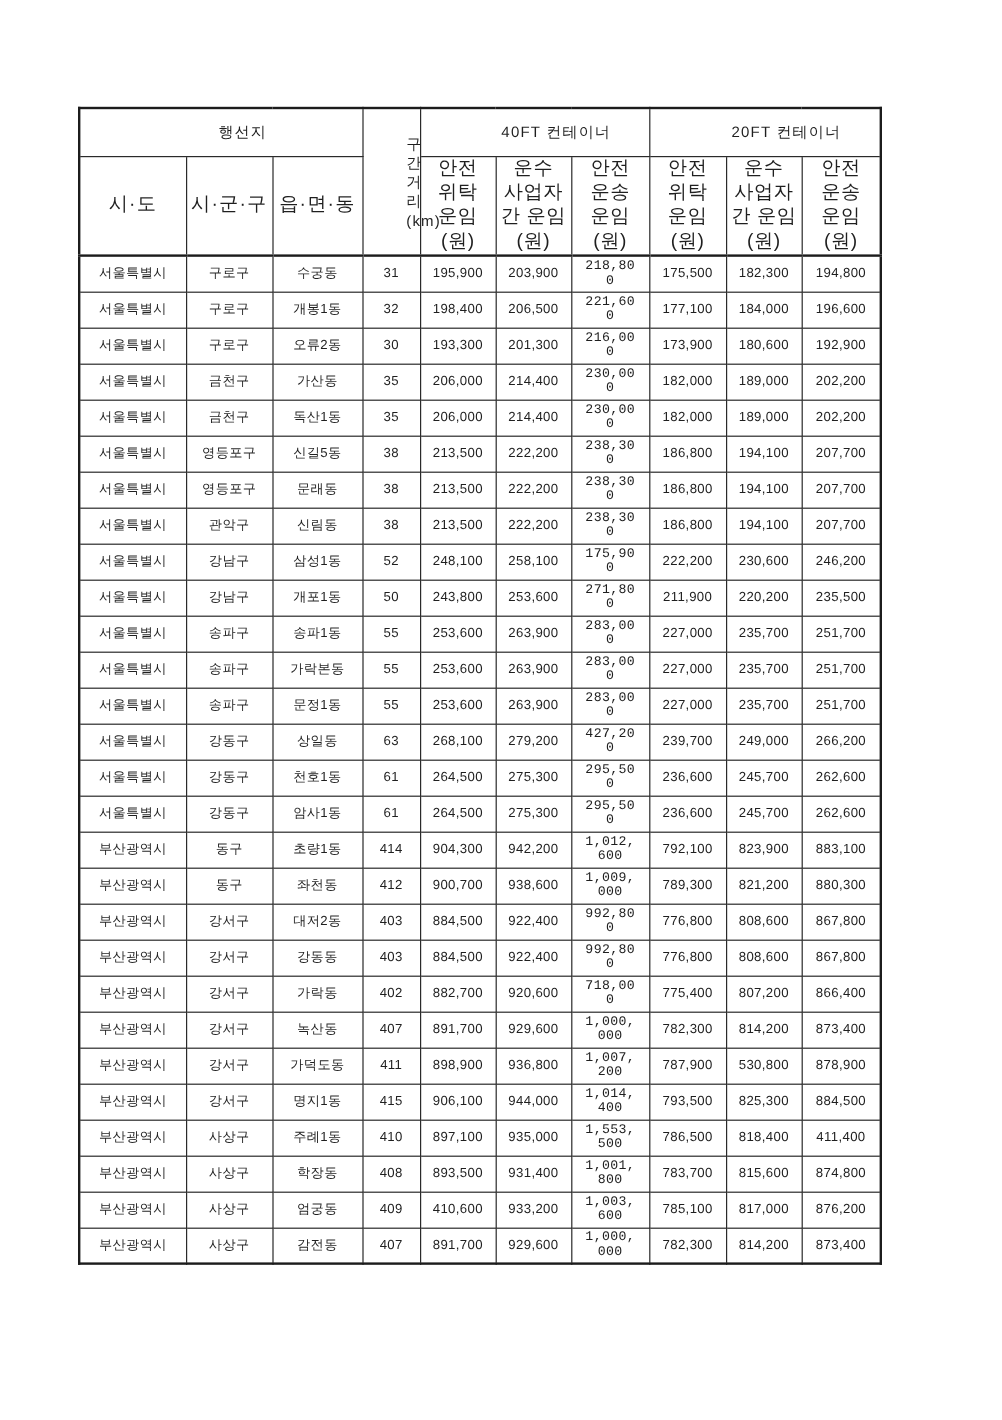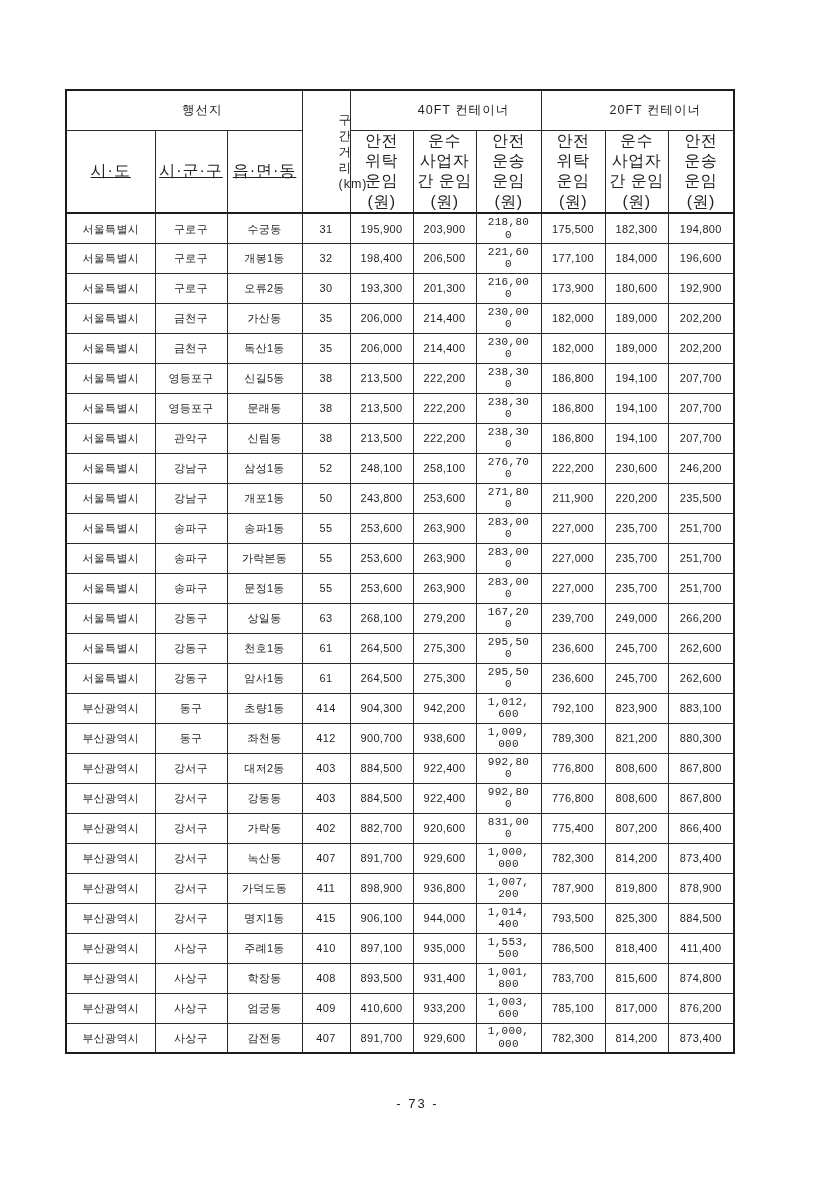--- a/index.html
+++ b/index.html
@@ -38,21 +38,21 @@
     letter-spacing: 1px;
     padding-left: 36px;
   }
   .fare-table thead tr.sub-row th {
     height: 67px;
     font-size: 16px;
     white-space: pre-line;
     line-height: 1.28;
     letter-spacing: 0.5px;
   }
-  .fare-table thead tr.sub-row th.dest-col { letter-spacing: 1px; text-decoration: underline; }
+  .fare-table thead tr.sub-row th.dest-col { letter-spacing: 1px; }
   .fare-table thead th.distance-col {
     font-size: 12px;
     white-space: pre-line;
     line-height: 1.28;
   }
   .fare-table thead { border-bottom: 2px solid #1c1c1c; }
   .fare-table thead tr.sub-row th { border-bottom: 2px solid #1c1c1c; }
   
   .fare-table tbody td {
     height: 30px;
@@ -235,21 +235,21 @@
           <td><span class="cellval">194,100</span></td>
           <td><span class="cellval">207,700</span></td>
         </tr>
         <tr>
           <td><span class="cellval">서울특별시</span></td>
           <td><span class="cellval">강남구</span></td>
           <td><span class="cellval">삼성1동</span></td>
           <td><span class="cellval">52</span></td>
           <td><span class="cellval">248,100</span></td>
           <td><span class="cellval">258,100</span></td>
-          <td><span class="cellval">276,700</span></td>
+          <td><span class="cellval">175,900</span></td>
           <td><span class="cellval">222,200</span></td>
           <td><span class="cellval">230,600</span></td>
           <td><span class="cellval">246,200</span></td>
         </tr>
         <tr>
           <td><span class="cellval">서울특별시</span></td>
           <td><span class="cellval">강남구</span></td>
           <td><span class="cellval">개포1동</span></td>
           <td><span class="cellval">50</span></td>
           <td><span class="cellval">243,800</span></td>
@@ -295,21 +295,21 @@
           <td><span class="cellval">235,700</span></td>
           <td><span class="cellval">251,700</span></td>
         </tr>
         <tr>
           <td><span class="cellval">서울특별시</span></td>
           <td><span class="cellval">강동구</span></td>
           <td><span class="cellval">상일동</span></td>
           <td><span class="cellval">63</span></td>
           <td><span class="cellval">268,100</span></td>
           <td><span class="cellval">279,200</span></td>
-          <td><span class="cellval">167,200</span></td>
+          <td><span class="cellval">427,200</span></td>
           <td><span class="cellval">239,700</span></td>
           <td><span class="cellval">249,000</span></td>
           <td><span class="cellval">266,200</span></td>
         </tr>
         <tr>
           <td><span class="cellval">서울특별시</span></td>
           <td><span class="cellval">강동구</span></td>
           <td><span class="cellval">천호1동</span></td>
           <td><span class="cellval">61</span></td>
           <td><span class="cellval">264,500</span></td>
@@ -379,21 +379,21 @@
           <td><span class="cellval">808,600</span></td>
           <td><span class="cellval">867,800</span></td>
         </tr>
         <tr>
           <td><span class="cellval">부산광역시</span></td>
           <td><span class="cellval">강서구</span></td>
           <td><span class="cellval">가락동</span></td>
           <td><span class="cellval">402</span></td>
           <td><span class="cellval">882,700</span></td>
           <td><span class="cellval">920,600</span></td>
-          <td><span class="cellval">831,000</span></td>
+          <td><span class="cellval">718,000</span></td>
           <td><span class="cellval">775,400</span></td>
           <td><span class="cellval">807,200</span></td>
           <td><span class="cellval">866,400</span></td>
         </tr>
         <tr>
           <td><span class="cellval">부산광역시</span></td>
           <td><span class="cellval">강서구</span></td>
           <td><span class="cellval">녹산동</span></td>
           <td><span class="cellval">407</span></td>
           <td><span class="cellval">891,700</span></td>
@@ -405,21 +405,21 @@
         </tr>
         <tr>
           <td><span class="cellval">부산광역시</span></td>
           <td><span class="cellval">강서구</span></td>
           <td><span class="cellval">가덕도동</span></td>
           <td><span class="cellval">411</span></td>
           <td><span class="cellval">898,900</span></td>
           <td><span class="cellval">936,800</span></td>
           <td><span class="cellval">1,007,200</span></td>
           <td><span class="cellval">787,900</span></td>
-          <td><span class="cellval">819,800</span></td>
+          <td><span class="cellval">530,800</span></td>
           <td><span class="cellval">878,900</span></td>
         </tr>
         <tr>
           <td><span class="cellval">부산광역시</span></td>
           <td><span class="cellval">강서구</span></td>
           <td><span class="cellval">명지1동</span></td>
           <td><span class="cellval">415</span></td>
           <td><span class="cellval">906,100</span></td>
           <td><span class="cellval">944,000</span></td>
           <td><span class="cellval">1,014,400</span></td>
@@ -471,15 +471,14 @@
           <td><span class="cellval">891,700</span></td>
           <td><span class="cellval">929,600</span></td>
           <td><span class="cellval">1,000,000</span></td>
           <td><span class="cellval">782,300</span></td>
           <td><span class="cellval">814,200</span></td>
           <td><span class="cellval">873,400</span></td>
         </tr>
       </tbody>
   </table>
 
-  <div class="page-number">- 73 -</div>
 
 </div>
 
 </body></html>

